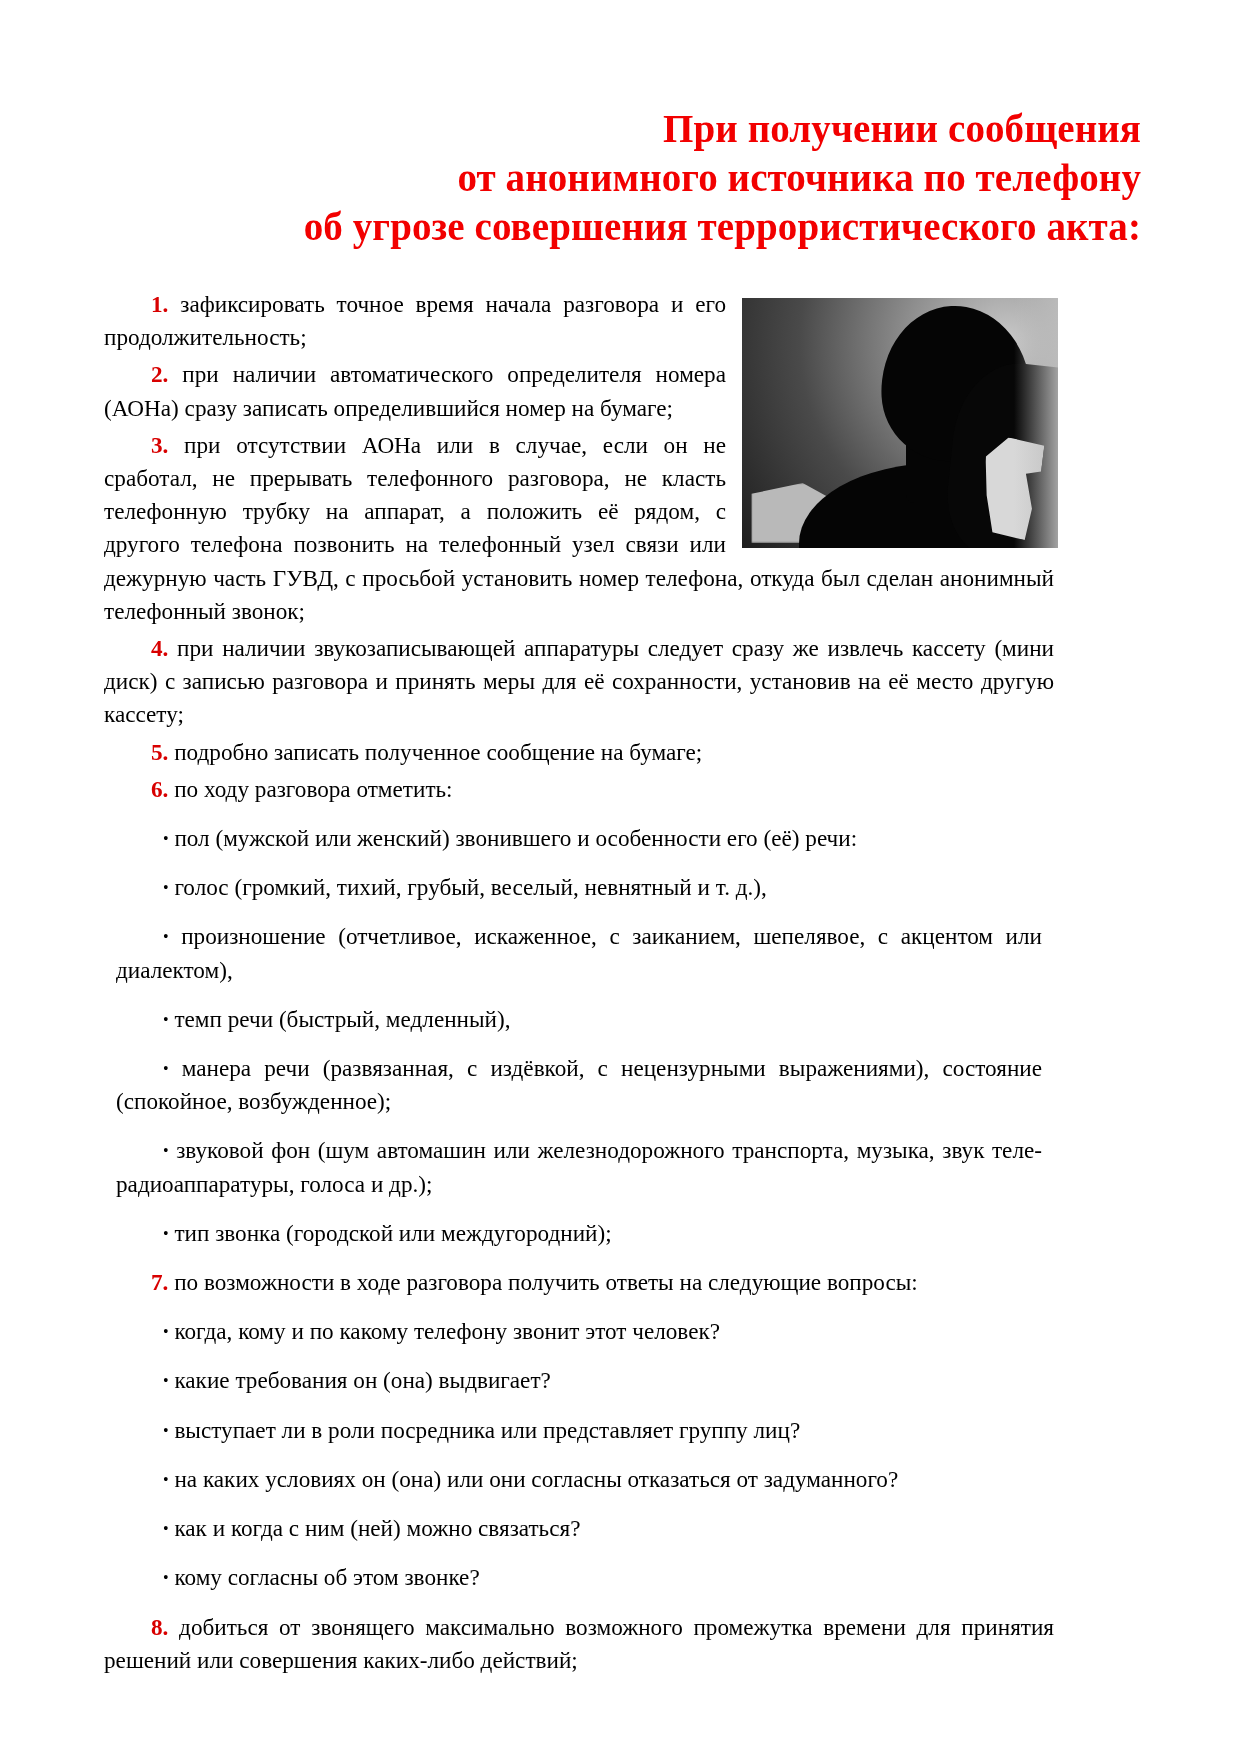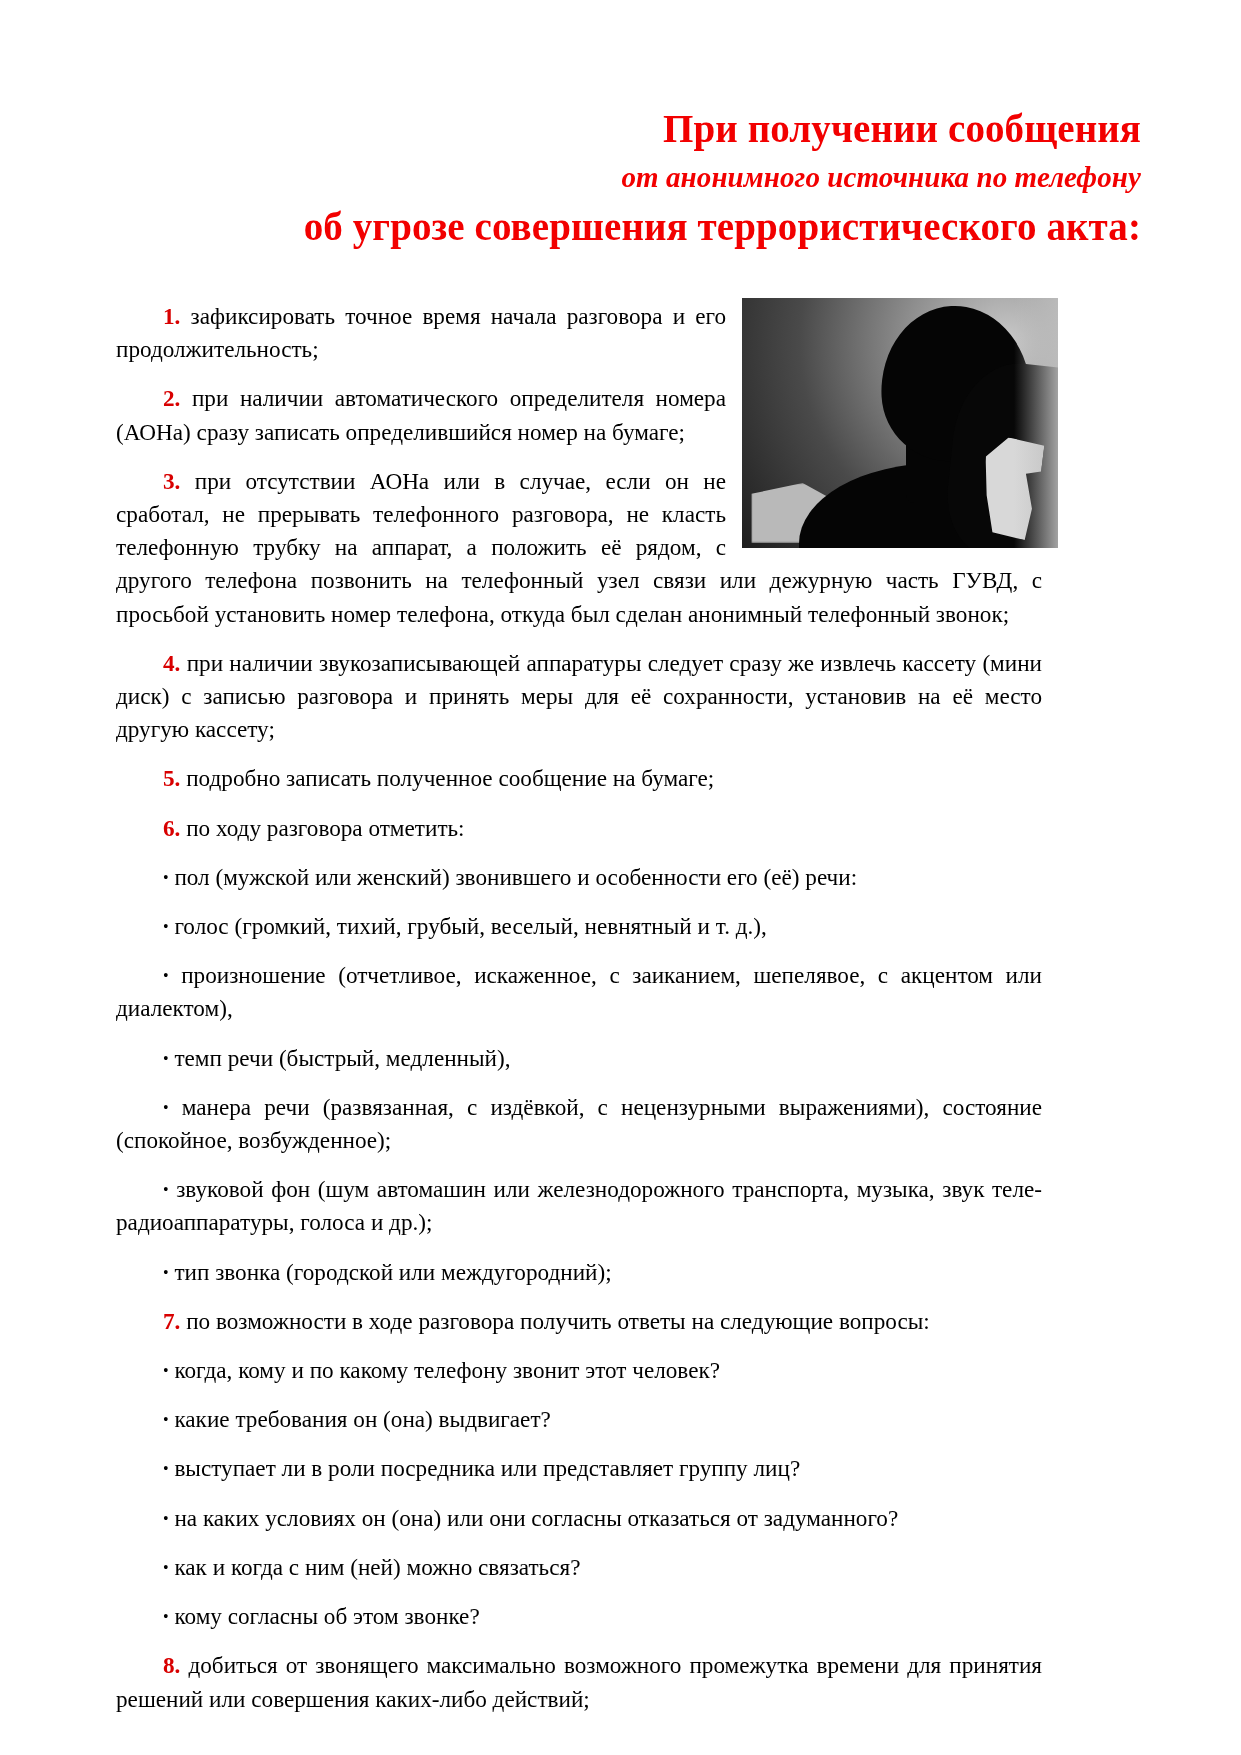--- a/index.html
+++ b/index.html
@@ -36,21 +36,21 @@
     display: block;
     color: #f20000;
     font-weight: bold;
     font-family: "Liberation Serif", "DejaVu Serif", serif;
     font-size: 39px;
     line-height: 49px;
     letter-spacing: 0.1px;
     white-space: nowrap;
   }
   .title-line.l1 { font-size: 39px; }
-  .title-line.l2 { font-size: 29px; font-style: italic; }
+  .title-line.l2 { font-size: 39px; }
   .title-line.l3 { font-size: 39px; }
 
   
   .body-block {
     position: absolute;
     left: 100px;
     top: 284px;
     width: 958px;
     font-size: 23.2px;
     line-height: 33.2px;
@@ -141,21 +141,21 @@
     position: absolute;
     right: 0;
     top: 0;
     width: 14%;
     height: 100%;
     background: linear-gradient(to right, rgba(160,160,160,0) 0%, rgba(190,190,190,0.85) 100%);
     pointer-events: none;
   }
 
   p.item {
-    margin: 16px;
+    margin: 4px;
     text-indent: 47px;
     text-align: justify;
   }
   p.bullet {
     margin: 16px;
     text-indent: 47px;
     text-align: justify;
   }
   p.last-line-left {
     text-align-last: left;

